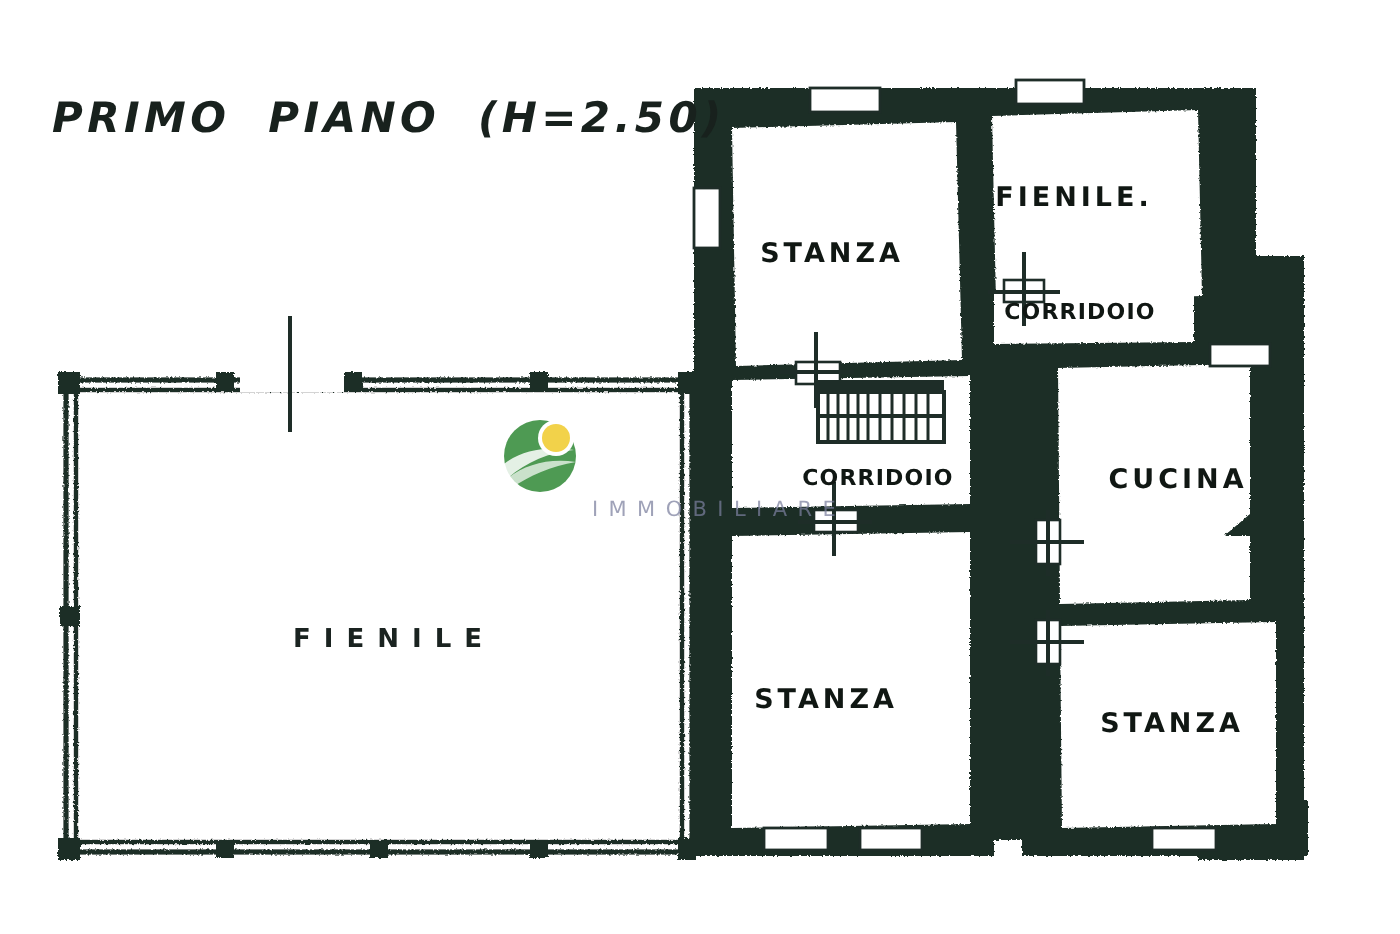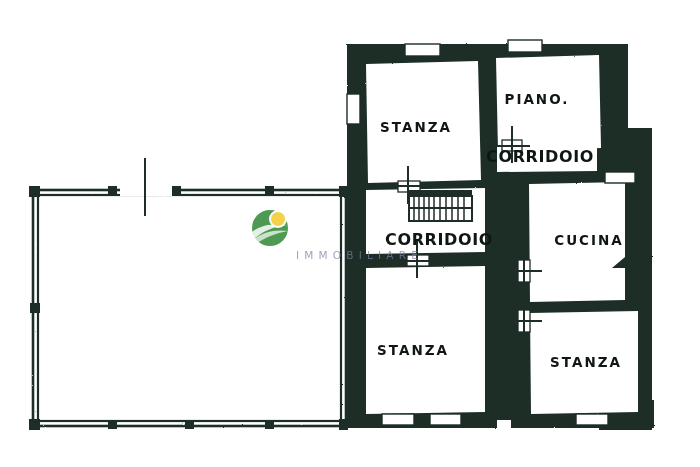--- a/index.html
+++ b/index.html
@@ -56,21 +56,21 @@
     font-size: 13.5px;
     letter-spacing: 2px;
   }
   .room-label.fienile {
     font-weight: bold;
     font-size: 13px;
     letter-spacing: 6.5px;
     color: #1a2320;
   }
   .room-label.corridoio {
-    font-size: 16px;
+    font-size: 11px;
     letter-spacing: 0.6px;
   }
   
   #watermark {
     position: absolute;
     left: 249px;
     top: 203px;
     width: 215px;
     height: 56px;
     pointer-events: none;
@@ -253,25 +253,27 @@
       <line x1="440" y1="196" x2="440" y2="221" stroke="#1e2d28" stroke-width="1.5"></line>
       <line x1="446" y1="196" x2="446" y2="221" stroke="#1e2d28" stroke-width="1.5"></line>
       <line x1="452" y1="196" x2="452" y2="221" stroke="#1e2d28" stroke-width="1.5"></line>
       <line x1="458" y1="196" x2="458" y2="221" stroke="#1e2d28" stroke-width="1.5"></line>
       <line x1="464" y1="196" x2="464" y2="221" stroke="#1e2d28" stroke-width="1.5"></line>
       <line x1="409" y1="208" x2="472" y2="208" stroke="#1e2d28" stroke-width="2"></line>
       <rect x="409" y="190" width="63" height="7" fill="#1e2d28"></rect>
     </g>
   </svg>
 
-
+  <div class="plan-title">PRIMO  PIANO  (H=2.50)</div>
+
+  <div class="room-label fienile" style="left:197px; top:320px;">FIENILE</div>
 
   <div class="room-label big" style="left:416px; top:127px;">STANZA</div>
 
-  <div class="room-label big" style="left:537px; top:99px;">PIANO.</div>
+  <div class="room-label big" style="left:537px; top:99px;">FIENILE.</div>
 
   <div class="room-label corridoio" style="left:540px; top:156px;">CORRIDOIO</div>
 
   <div class="room-label corridoio" style="left:439px; top:239px;">CORRIDOIO</div>
 
   <div class="room-label big" style="left:589px; top:240px;">CUCINA</div>
 
   <div class="room-label big" style="left:413px; top:350px;">STANZA</div>
 
   <div class="room-label big" style="left:586px; top:362px;">STANZA</div>

